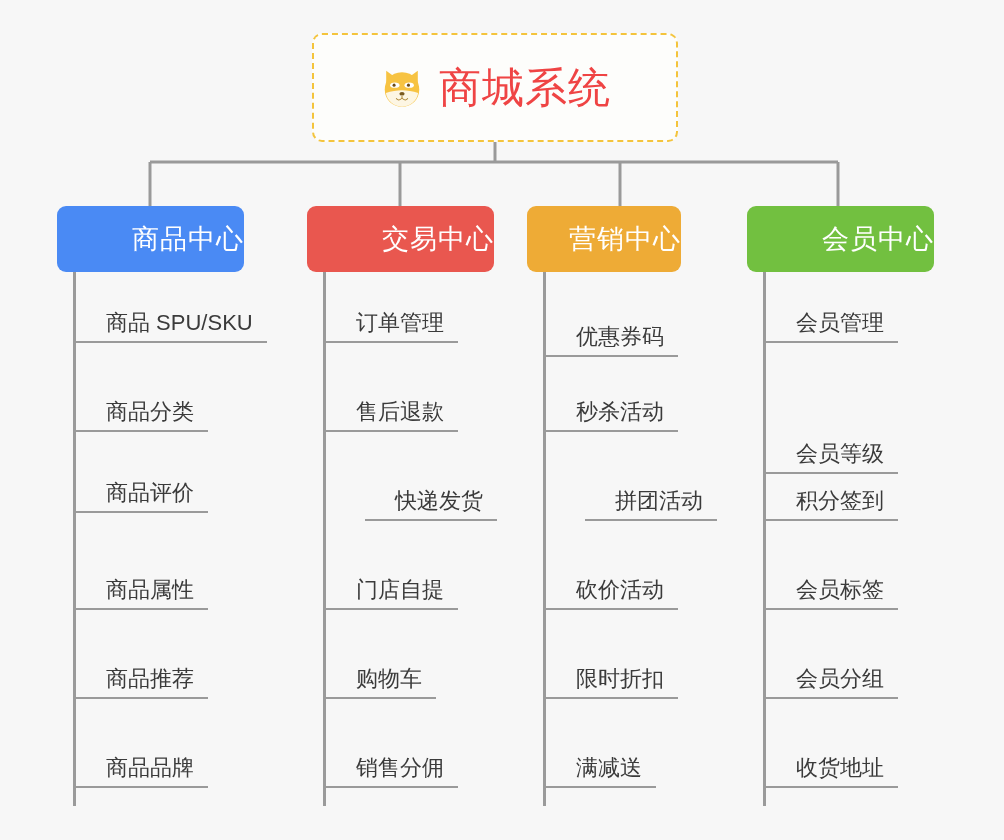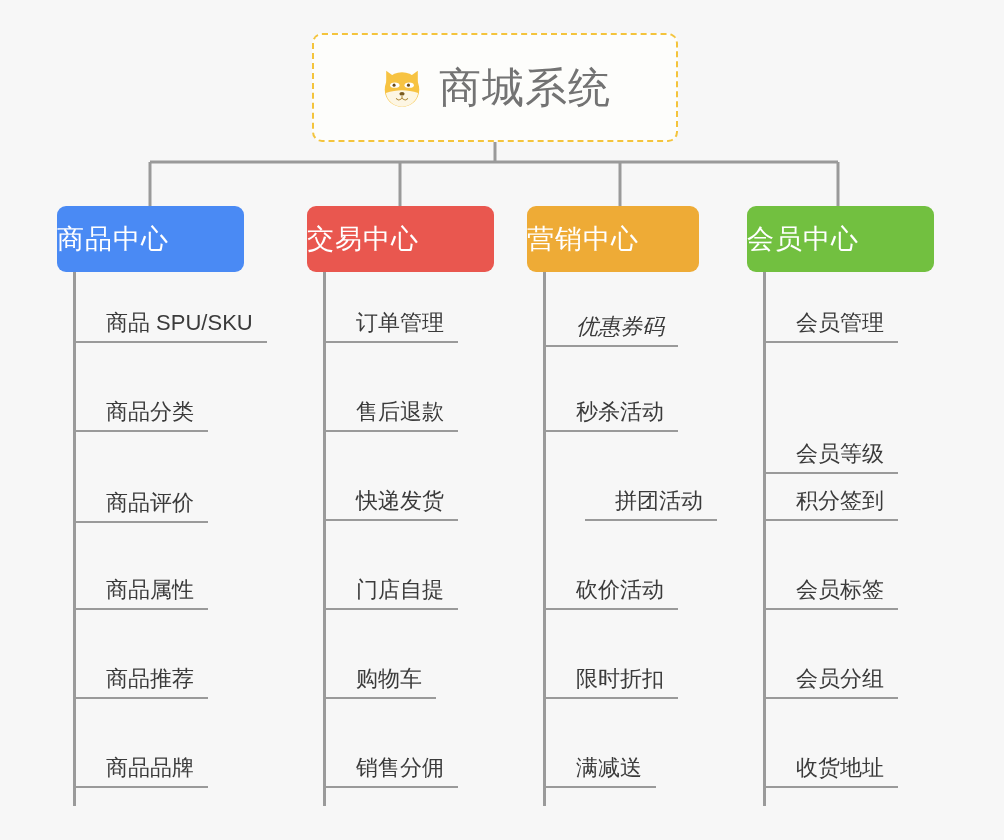--- a/index.html
+++ b/index.html
@@ -49,46 +49,46 @@
   }
   #root-node .root-icon {
     width: 46px;
     height: 46px;
     flex: 0 0 auto;
     display: block;
   }
   #root-node .root-title {
     font-size: 42px;
     line-height: 1;
-    color: #737373;
+    color: #ef4444;
     letter-spacing: 1px;
     white-space: nowrap;
   }
 
   
   .category {
     position: absolute;
     top: 206px;
     height: 66px;
     box-sizing: border-box;
     border-radius: 9px;
     display: flex;
     align-items: center;
-    justify-content: flex-start;
+    justify-content: flex-end;
   }
   .category .cat-label {
     color: #ffffff;
     font-size: 27px;
     line-height: 1;
     letter-spacing: 1px;
     white-space: nowrap;
   }
   .cat-0 { left: 57px;  width: 187px; }
   .cat-1 { left: 307px; width: 187px; }
-  .cat-2 { left: 527px; width: 172px; }
+  .cat-2 { left: 527px; width: 154px; }
   .cat-3 { left: 747px; width: 187px; }
 
   
   .leaf-column {
     position: absolute;
     top: 272px;
   }
   .leaf-column .spine {
     position: absolute;
     left: 0;
@@ -166,21 +166,21 @@
         <span class="cat-label">商品中心</span>
       </div>
       <div class="leaf-column col-0" style="height: 534px;">
         <div class="spine" style="height: 534px;"></div>
         <div class="leaf" style="top: 0px;">
           <span class="leaf-text">商品 SPU/SKU</span>
         </div>
         <div class="leaf" style="top: 89px;">
           <span class="leaf-text">商品分类</span>
         </div>
-        <div class="leaf" style="top: 180px;">
+        <div class="leaf" style="top: 170px;">
           <span class="leaf-text">商品评价</span>
         </div>
         <div class="leaf" style="top: 267px;">
           <span class="leaf-text">商品属性</span>
         </div>
         <div class="leaf" style="top: 356px; align-items: flex-end;">
           <span class="leaf-text">商品推荐</span>
         </div>
         <div class="leaf" style="top: 445px;">
           <span class="leaf-text">商品品牌</span>
@@ -190,39 +190,39 @@
         <span class="cat-label">交易中心</span>
       </div>
       <div class="leaf-column col-1" style="height: 534px;">
         <div class="spine" style="height: 534px;"></div>
         <div class="leaf" style="top: 0px;">
           <span class="leaf-text">订单管理</span>
         </div>
         <div class="leaf" style="top: 89px;">
           <span class="leaf-text">售后退款</span>
         </div>
-        <div class="leaf" style="top: 178px;">
+        <div class="leaf" style="top: 178px; padding-left: 39px;">
           <span class="leaf-text">快递发货</span>
         </div>
         <div class="leaf" style="top: 267px;">
           <span class="leaf-text">门店自提</span>
         </div>
         <div class="leaf" style="top: 356px;">
           <span class="leaf-text">购物车</span>
         </div>
         <div class="leaf" style="top: 445px;">
           <span class="leaf-text">销售分佣</span>
         </div>
       </div>
       <div class="category cat-2" style="background: rgb(238, 171, 54);">
         <span class="cat-label">营销中心</span>
       </div>
       <div class="leaf-column col-2" style="height: 534px;">
         <div class="spine" style="height: 534px;"></div>
-        <div class="leaf" style="top: 4px; font-style: italic;">
+        <div class="leaf" style="top: 14px;">
           <span class="leaf-text">优惠券码</span>
         </div>
         <div class="leaf" style="top: 89px;">
           <span class="leaf-text">秒杀活动</span>
         </div>
         <div class="leaf" style="top: 178px; padding-left: 39px;">
           <span class="leaf-text">拼团活动</span>
         </div>
         <div class="leaf" style="top: 267px;">
           <span class="leaf-text">砍价活动</span>

